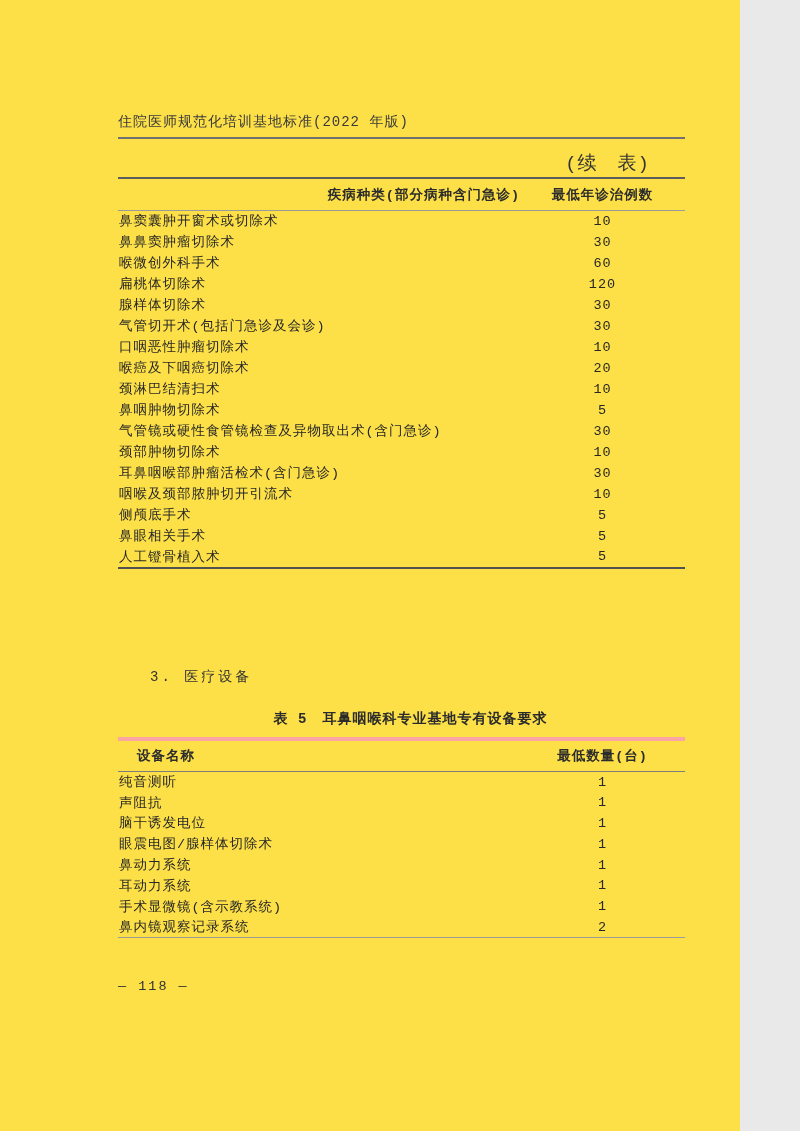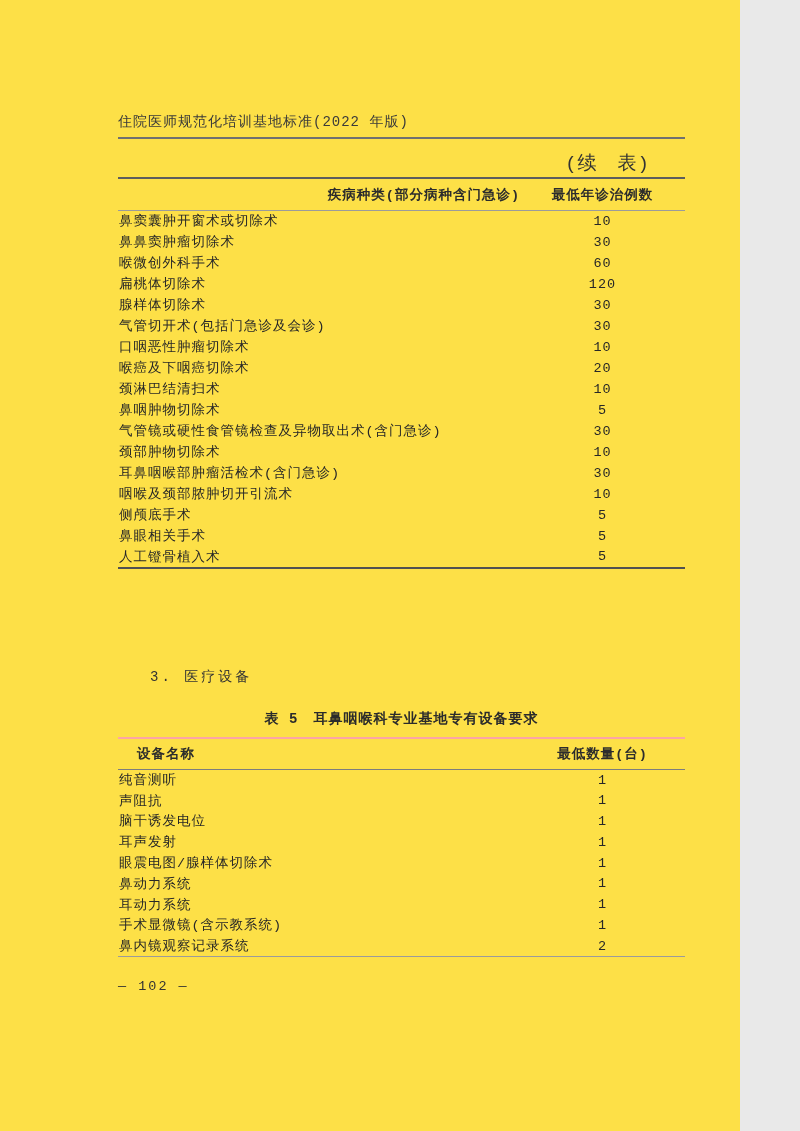--- a/index.html
+++ b/index.html
@@ -100,33 +100,33 @@
     left: 135px;
     font-size: 14.5px;
     letter-spacing: 1.5px;
     color: #303030;
   }
 
   
   .t2-title {
     position: absolute;
     top: 710px;
-    left: 118px;
+    left: 127px;
     width: 567px;
     text-align: center;
     font-weight: bold;
     font-size: 14px;
     letter-spacing: 1px;
     color: #2b2b2b;
   }
 
   
   table.t2 {
     top: 737px;
-    border-top: 2px solid #fca5a5;
+    border-top: 4px solid #fca5a5;
     border-bottom: 1px solid #9b9b9b;
   }
   table.t2 thead th {
     height: 30px;
     border-bottom: 1px solid #7d7d7d;
   }
   table.t2 thead th.c1 { text-align: left; padding-left: 19px; }
   table.t2 tbody tr { height: 20.8px; }
 
   
@@ -268,24 +268,20 @@
         <tr>
           <td class="c1">声阻抗</td>
           <td class="c2">1</td>
         </tr>
 
         <tr>
           <td class="c1">脑干诱发电位</td>
           <td class="c2">1</td>
         </tr>
 
-        <tr>
-          <td class="c1">耳声发射</td>
-          <td class="c2">1</td>
-        </tr>
 
         <tr>
           <td class="c1">眼震电图/腺样体切除术</td>
           <td class="c2">1</td>
         </tr>
 
         <tr>
           <td class="c1">鼻动力系统</td>
           <td class="c2">1</td>
         </tr>
@@ -300,15 +296,15 @@
           <td class="c2">1</td>
         </tr>
 
         <tr>
           <td class="c1">鼻内镜观察记录系统</td>
           <td class="c2">2</td>
         </tr>
       </tbody>
   </table>
 
-  <div class="page-number">— 102 —</div>
+  <div class="page-number">— 118 —</div>
 
 </div>
 
 </body></html>

